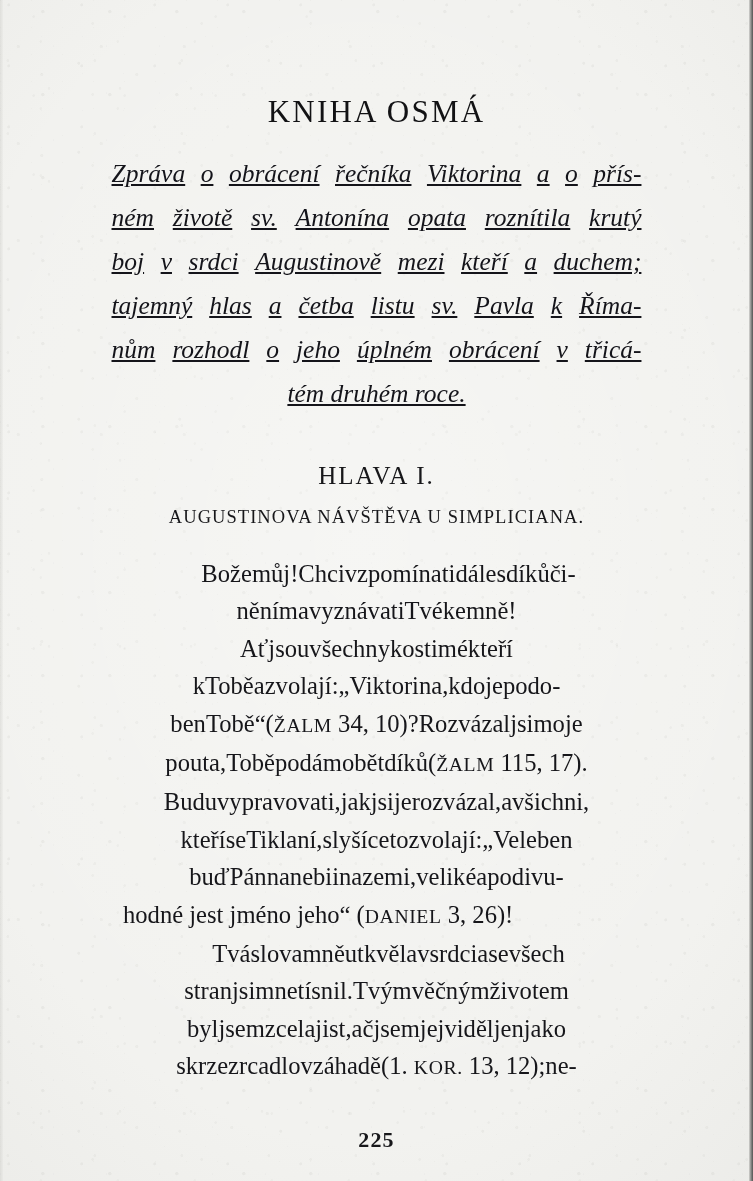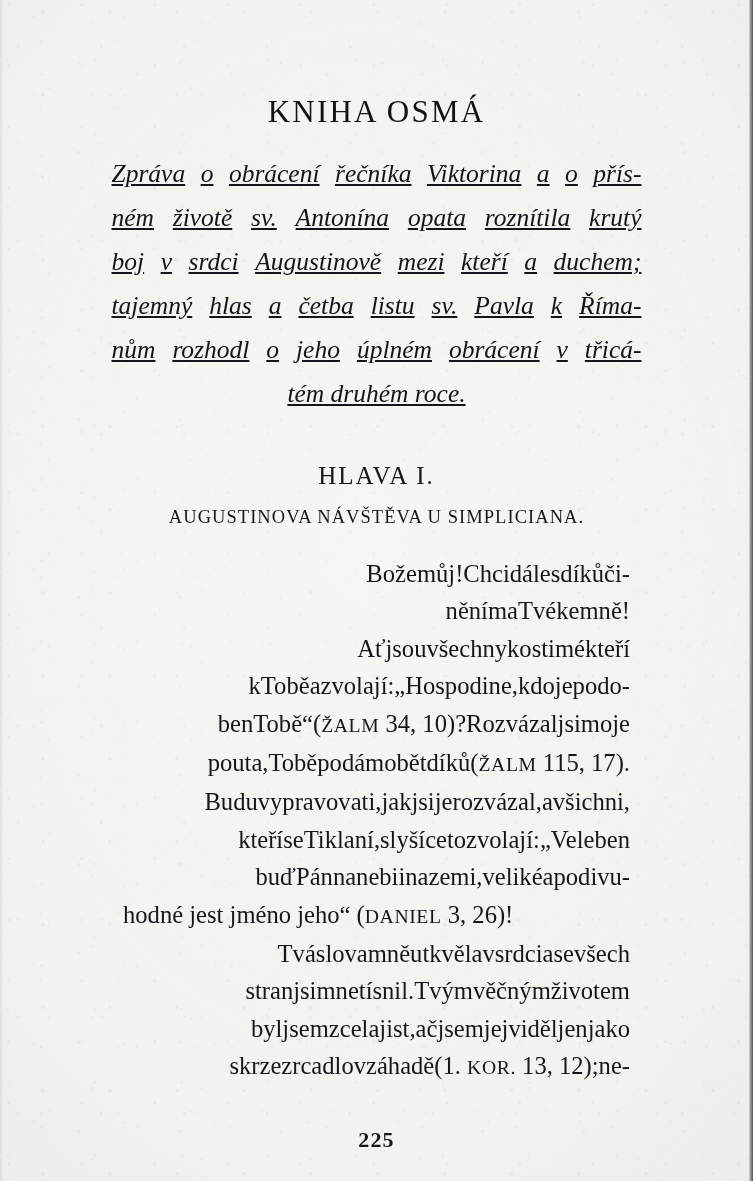--- a/index.html
+++ b/index.html
@@ -138,21 +138,21 @@
 
   .body-text {
     margin: 27px auto 0;
     width: 507px;
     font-size: 24.6px;
     line-height: 37.4px;
     color: #16161a;
   }
   .body-text .pline {
     display: flex;
-    justify-content: flex-end;
+    justify-content: center;
     white-space: nowrap;
   }
   .body-text .pline.indent {
     padding-left: 24px;
   }
   .body-text .pline.ragged {
     display: block;
   }
   .sc {
     font-size: 0.80em;
@@ -238,45 +238,47 @@
     <h2 class="chapter">HLAVA I.</h2>
 
     <h3 class="subhead">AUGUSTINOVA NÁVŠTĚVA U SIMPLICIANA.</h3>
 
     <div class="body-text">
 
       <div class="pline indent">
         <span>Bože</span>
         <span>můj!</span>
         <span>Chci</span>
+        <span>vzpomínati</span>
         <span>dále</span>
         <span>s</span>
         <span>díkůči-</span>
       </div>
       <div class="pline">
         <span>něním</span>
         <span>a</span>
+        <span>vyznávati</span>
         <span>Tvé</span>
         <span>ke</span>
         <span>mně!</span>
       </div>
       <div class="pline">
         <span>Ať</span>
         <span>jsou</span>
         <span>všechny</span>
         <span>kosti</span>
         <span>mé</span>
         <span>kteří</span>
       </div>
       <div class="pline">
         <span>k</span>
         <span>Tobě</span>
         <span>a</span>
         <span>zvolají:</span>
-        <span>„Hospodine,</span>
+        <span>„Viktorina,</span>
         <span>kdo</span>
         <span>je</span>
         <span>podo-</span>
       </div>
       <div class="pline">
         <span>ben</span>
         <span>Tobě“</span>
         <span>(<span class="sc">ŽALM</span>&nbsp;34,&nbsp;10)?</span>
         <span>Rozvázal</span>
         <span>jsi</span>

